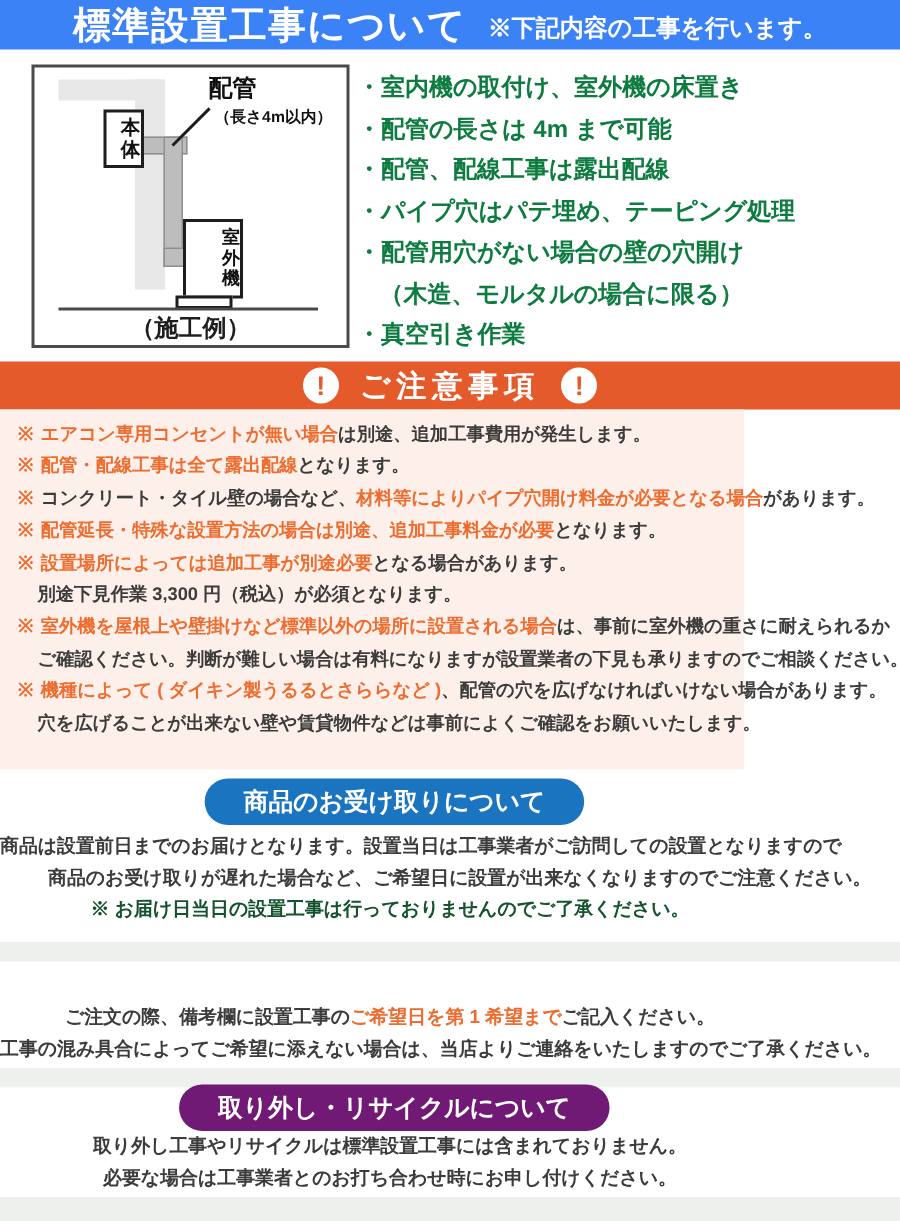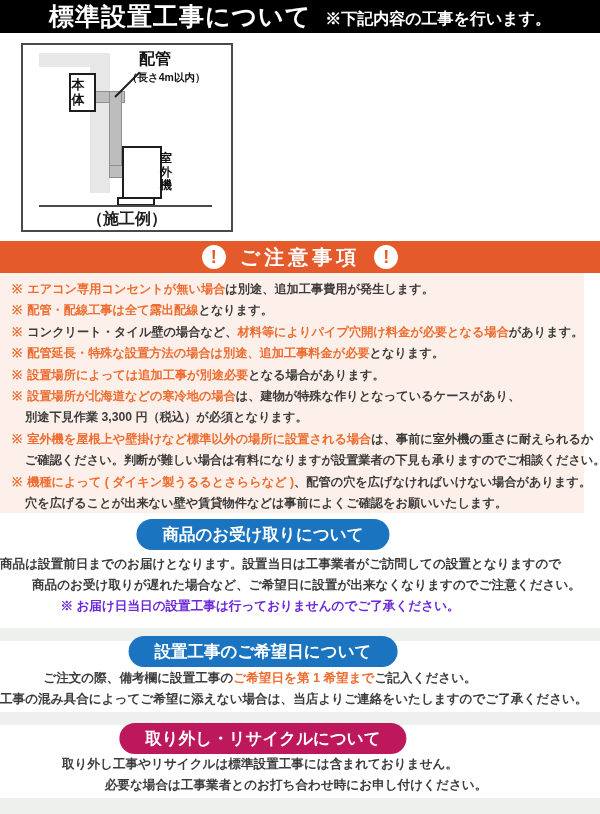--- a/index.html
+++ b/index.html
@@ -4,47 +4,47 @@
 <style>
   html,body { margin:0; padding:0; background:#ffffff; }
   .page {
     position:relative; width:600px; height:814px; overflow:hidden;
     background:#ffffff; font-family:"Liberation Sans", sans-serif;
     font-weight:bold; -webkit-font-smoothing:antialiased;
   }
   
   .green-bar {
     position:absolute; left:0; top:0; width:600px; height:33px;
-    background:#000000; color:#fff;
+    background:#3b82f6; color:#fff;
     display:flex; align-items:center; justify-content:center; gap:14px;
   }
   .green-title { font-size:25px; letter-spacing:1px; }
   .green-sub   { font-size:16px; padding-top:5px; }
 
   
   .diagram {
     position:absolute; left:21px; top:43px; width:212px; height:189px;
     background:#fff; border:2px solid #4a4a4a; box-sizing:border-box;
   }
   .diagram * { position:absolute; box-sizing:border-box; }
   .wall-h   { left:16px; top:8px;  width:71px; height:14px; background:#e7e7e7; }
   .wall-v   { left:67px; top:8px;  width:20px; height:140px; background:#e7e7e7; }
   .pipe-h   { left:70px; top:46px; width:32px; height:12px; background:#bdbdbd; border:1px solid #8f8f8f; }
   .pipe-v   { left:86px; top:46px; width:13px; height:87px; background:#bdbdbd; border:1px solid #8f8f8f; }
   .pipe-b   { left:86px; top:120px; width:20px; height:13px; background:#bdbdbd; border:1px solid #8f8f8f; }
-  .unit-box { background:#fff; border:2px solid #1e1e1e; display:flex; align-items:center; justify-content:flex-start; }
+  .unit-box { background:#fff; border:2px solid #1e1e1e; display:flex; align-items:center; justify-content:flex-end; }
   .indoor-box  { left:46px; top:28px;  width:27px; height:39px; }
   .outdoor-box { left:99px; top:101px; width:40px; height:53px;padding-left:36px; }
   .vtext { position:static; width:14px; word-break:break-all; line-height:1.12; text-align:center; color:#111; }
   .indoor-box  .vtext { font-size:13px; }
   .outdoor-box .vtext { font-size:12px; }
   .pedestal { left:94px; top:152px; width:38px; height:9px; background:#fff; border:2px solid #1e1e1e; }
   .ground   { left:16px; top:160px; width:173px; height:0; border-top:2px solid #4a4a4a; }
   .pipe-label { left:116px; top:4px;  font-size:16px; color:#111;text-align:right; }
-  .pipe-note  { left:104px; top:26px; font-size:10.5px; color:#111; }
+  .pipe-note  { left:120px; top:26px; font-size:10.5px; color:#111; }
   .pointer { left:92px; top:51px; width:35px; height:2px; background:#1e1e1e;
              transform-origin:0 50%; transform:rotate(-45deg); }
   .diagram-caption { left:0; top:164px; width:100%; text-align:center; font-size:16px; color:#1e1e1e; }
 
   
   .bullets {
     position:absolute; left:238px; top:45px; width:360px;
     color:#0e7c40; font-size:16px; line-height:27.5px; white-space:nowrap;
   }
   .bullets div.indent { padding-left:15px; }
@@ -55,21 +55,21 @@
     background:#e55a2b; display:flex; align-items:center; justify-content:center; gap:14px;
   }
   .notice-title { color:#fff; font-size:20px; letter-spacing:4px; }
   .excl-icon {
     width:24px; height:24px; border-radius:50%; background:#fff; color:#e55a2b;
     display:flex; align-items:center; justify-content:center; font-size:18px; line-height:1;
   }
 
   
   .notes {
-    position:absolute; left:0; top:273px; width:584px; height:240px;
+    position:absolute; left:0; top:273px; width:496px; height:240px;
     background:#fdf0ea; box-sizing:border-box; padding:6px 4px 0 12px;
     font-size:12.2px; color:#3c3c3c;
   }
   .notes p { margin:0; line-height:21.4px; white-space:nowrap; }
   .notes p.cont { padding-left:13px; }
   .marker { color:#ed6c2f; margin-right:5px; }
   .hl     { color:#ed6c2f; }
 
   
   .band { position:absolute; left:0; width:600px; background:#eef0ed; }
@@ -77,32 +77,32 @@
   .band2 { top:712px; height:13px; }
   .band3 { top:798px; height:16px; }
 
   .pill {
     position:absolute; left:263px; transform:translateX(-50%);
     height:31px; border-radius:16px; color:#fff; font-size:16.5px;
     display:flex; align-items:center; justify-content:center;
     padding:0 26px; white-space:nowrap;
   }
   .pill.blue   { background:#1a74bf; }
-  .pill.orange { background:#be185d; }
+  .pill.orange { background:#701a75; }
   .pill1 { top:519px; }
   .pill2 { top:636px; }
   .pill3 { top:723px; }
 
   .sline {
     position:absolute; left:0; width:520px; margin:0; text-align:center;
     font-size:12.6px; color:#3c3c3c; white-space:nowrap;
   }
-  .r1 { top:556px; } .r2 { top:577px;padding-left:32px; } .rw { top:598px; color:#6d28d9; }
+  .r1 { top:556px; } .r2 { top:577px;padding-left:32px; } .rw { top:598px; color:#14532d; }
   .s1 { top:670px; } .s2 { top:691px; }
-  .d1 { top:756px; } .d2 { top:777px;padding-left:36px; }
+  .d1 { top:756px; } .d2 { top:777px; }
 </style>
 </head>
 <body>
 
 <div class="page">
 
   <div class="green-bar">
     <span class="green-title">標準設置工事について</span>
     <span class="green-sub">※下記内容の工事を行います。</span>
   </div>
@@ -120,51 +120,58 @@
       <div class="vtext">室外機</div>
     </div>
     <div class="pedestal"></div>
     <div class="ground"></div>
     <div class="pointer"></div>
     <div class="pipe-label">配管</div>
     <div class="pipe-note">（長さ4m以内）</div>
     <div class="diagram-caption">（施工例）</div>
   </div>
 
+  <div class="bullets">
+    <div>・室内機の取付け、室外機の床置き</div>
+    <div>・配管の長さは 4m まで可能</div>
+    <div>・配管、配線工事は露出配線</div>
+    <div>・パイプ穴はパテ埋め、テーピング処理</div>
+    <div>・配管用穴がない場合の壁の穴開け</div>
+    <div class="indent">（木造、モルタルの場合に限る）</div>
+    <div>・真空引き作業</div>
+  </div>
 
   <div class="notice-bar">
     <span class="excl-icon">!</span>
     <span class="notice-title">ご注意事項</span>
     <span class="excl-icon">!</span>
   </div>
 
   <div class="notes">
     <p><span class="marker">※</span><span></span><span class="hl">エアコン専用コンセントが無い場合</span><span>は別途、追加工事費用が発生します。</span></p>
     <p><span class="marker">※</span><span></span><span class="hl">配管・配線工事は全て露出配線</span><span>となります。</span></p>
     <p><span class="marker">※</span><span>コンクリート・タイル壁の場合など、</span><span class="hl">材料等によりパイプ穴開け料金が必要となる場合</span><span>があります。</span></p>
     <p><span class="marker">※</span><span></span><span class="hl">配管延長・特殊な設置方法の場合は別途、追加工事料金が必要</span><span>となります。</span></p>
     <p><span class="marker">※</span><span></span><span class="hl">設置場所によっては追加工事が別途必要</span><span>となる場合があります。</span></p>
-    <p><span class="marker">※</span><span class="hl">設置場所が北海道などの寒冷地の場合</span><span>は、建物が特殊な作りとなっているケースがあり、</span></p>
     <p class="cont">別途下見作業 3,300 円（税込）が必須となります。</p>
     <p><span class="marker">※</span><span class="hl">室外機を屋根上や壁掛けなど標準以外の場所に設置される場合</span><span>は、事前に室外機の重さに耐えられるか</span></p>
     <p class="cont">ご確認ください。判断が難しい場合は有料になりますが設置業者の下見も承りますのでご相談ください。</p>
     <p><span class="marker">※</span><span class="hl">機種によって ( ダイキン製うるるとさららなど )</span><span>、配管の穴を広げなければいけない場合があります。</span></p>
     <p class="cont">穴を広げることが出来ない壁や賃貸物件などは事前によくご確認をお願いいたします。</p>
   </div>
 
   <div class="band band1"></div>
   <div class="band band2"></div>
   <div class="band band3"></div>
 
   <div class="pill blue pill1">商品のお受け取りについて</div>
   <p class="sline r1">商品は設置前日までのお届けとなります。設置当日は工事業者がご訪問しての設置となりますので</p>
   <p class="sline r2">商品のお受け取りが遅れた場合など、ご希望日に設置が出来なくなりますのでご注意ください。</p>
   <p class="sline rw">※ お届け日当日の設置工事は行っておりませんのでご了承ください。</p>
 
-  <div class="pill blue pill2">設置工事のご希望日について</div>
   <p class="sline s1"><span>ご注文の際、備考欄に設置工事の</span><span class="hl">ご希望日を第 1 希望まで</span><span>ご記入ください。</span></p>
   <p class="sline s2">工事の混み具合によってご希望に添えない場合は、当店よりご連絡をいたしますのでご了承ください。</p>
 
   <div class="pill orange pill3">取り外し・リサイクルについて</div>
   <p class="sline d1">取り外し工事やリサイクルは標準設置工事には含まれておりません。</p>
   <p class="sline d2">必要な場合は工事業者とのお打ち合わせ時にお申し付けください。</p>
 
 </div>
 
 </body></html>

